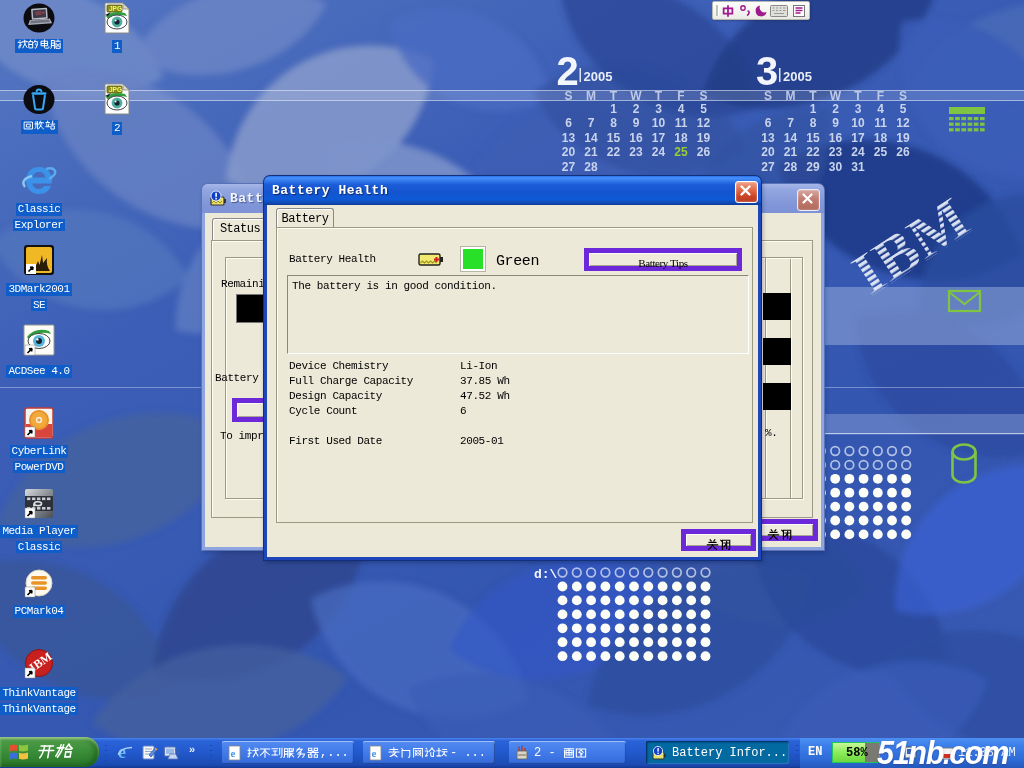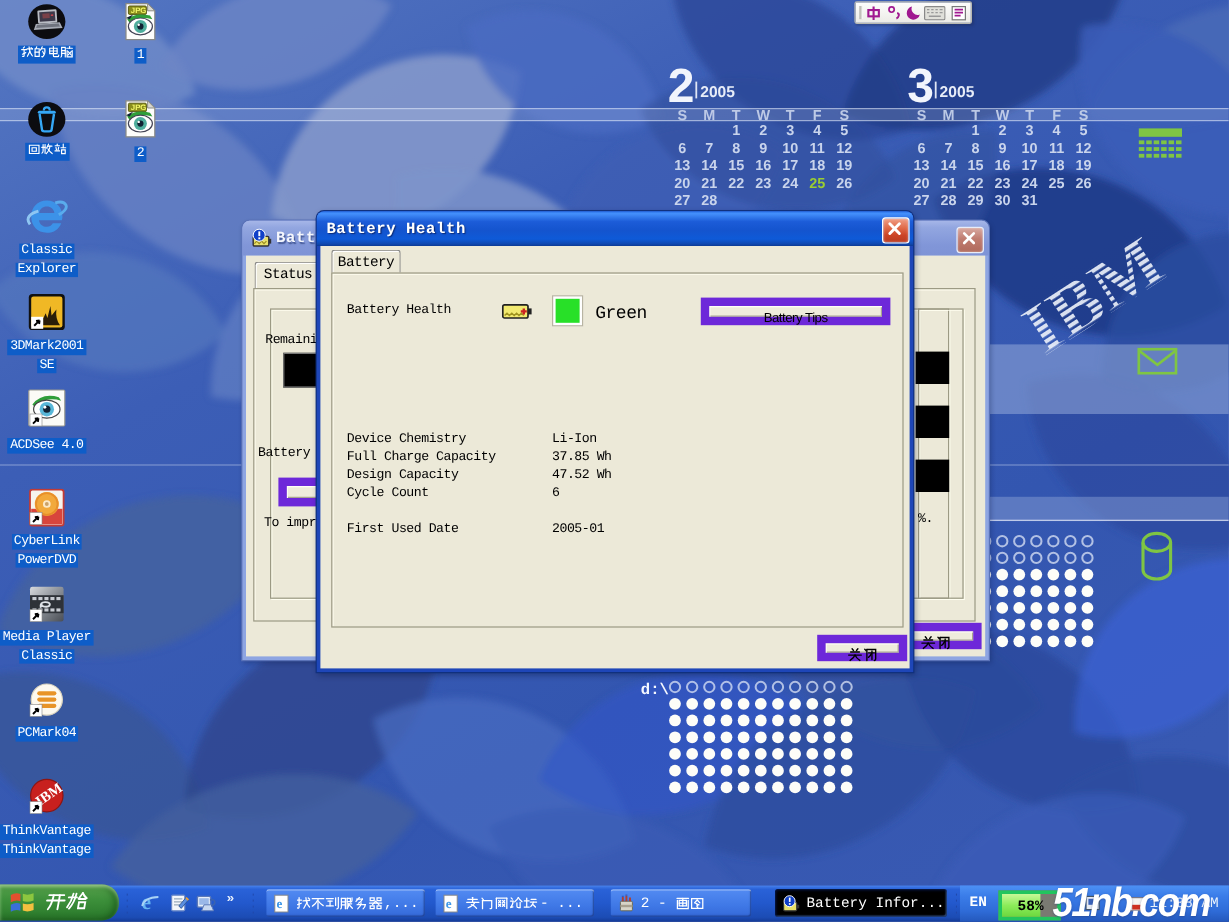--- a/index.html
+++ b/index.html
@@ -3,23 +3,23 @@
 <meta charset="utf-8">
 <style>
 html,body{margin:0;padding:0;width:1024px;height:768px;overflow:hidden;
   font-family:"Liberation Sans",sans-serif;}
 #screen{position:absolute;left:0;top:0;width:1024px;height:768px;background:#3a5cb8;overflow:hidden;}
 .abs{position:absolute;}
 .mono{font-family:"Liberation Mono",monospace;}
 
 .dlg{position:absolute;box-sizing:border-box;}
 .dlg .body{position:absolute;box-sizing:border-box;background:#ece9d8;}
-.btn3d{position:absolute;box-sizing:border-box;background:#efecdc;border:7px solid #6d28d9;
+.btn3d{position:absolute;box-sizing:border-box;background:#efecdc;border:5px solid #6d28d9;
   box-shadow:inset 1px 1px 0 #fffef6, inset -1px -1px 0 #a8a590;
-  font-family:Liberation Sans, sans-serif;color:#000;text-align:center;}
+  font-family:Liberation Serif, serif;color:#000;text-align:center;}
 .sunken{box-sizing:border-box;border-top:1px solid #8a887a;border-left:1px solid #8a887a;
   border-bottom:1px solid #fff;border-right:1px solid #fff;background:#ece9d8;}
 .etched{box-sizing:border-box;border:1px solid #9c9a84;box-shadow:inset 1px 1px 0 #fffef0, 1px 1px 0 #fffef0;}
 .lbl{position:absolute;font-family:"Liberation Mono",monospace;color:#000;letter-spacing:-0.4px;white-space:pre;}
 .dlabel{display:inline-block;background:#0e5dc8;color:#fff;font-family:"Liberation Mono",monospace;
   font-size:11px;line-height:12.5px;padding:0 2px;letter-spacing:-0.5px;white-space:pre;}
 
 #taskbar{position:absolute;left:0;top:738px;width:1024px;height:30px;
   background:linear-gradient(#4a84ee 0%,#3a74e4 4%,#2a62d8 10%,#2258cc 50%,#1c4cb4 88%,#163f9e 97%,#12368c 100%);}
 .tbtn{position:absolute;top:741px;height:23px;border-radius:2px;box-sizing:border-box;
@@ -809,20 +809,23 @@
             <rect x="1" y="2" width="21" height="11" rx="1.5" fill="#f2ea70" stroke="#222" stroke-width="1.4"></rect>
             <rect x="22" y="5" width="3" height="5" fill="#222"></rect>
             <path d="M2.5,11 l2,-2 l2,2 l2,-2 l2,2 l2,-2 l2,2 l2,-2 l2,2" stroke="#a09420" stroke-width="1.2" fill="none"></path>
             <path d="M16,7.5 h5 M18.5,5 v5" stroke="#cc2222" stroke-width="2"></path>
           </svg>
 <div class="abs" style="left:193px;top:41px;width:24px;height:24px;background:#fff;border:1px solid #b8b4a2">
             <div class="abs" style="left:2px;top:2px;width:20px;height:20px;background:#28e028"></div>
           </div>
 <div class="lbl" style="left:229px;top:48px;font-size:15px">Green</div>
 <div class="btn3d" style="left:317px;top:43px;width:158px;height:23px;font-size:11px;line-height:21px;letter-spacing:-0.4px">Battery Tips</div>
+<div class="sunken abs" style="left:20px;top:70px;width:462px;height:79px;">
+            <div class="lbl" style="left:4px;top:4px;font-size:11px">The battery is in good condition.</div>
+          </div>
 <div class="lbl" style="left:22px;top:155px;font-size:11px">Device Chemistry</div>
 <div class="lbl" style="left:193px;top:155px;font-size:11px">Li-Ion</div>
 <div class="lbl" style="left:22px;top:170px;font-size:11px">Full Charge Capacity</div>
 <div class="lbl" style="left:193px;top:170px;font-size:11px">37.85 Wh</div>
 <div class="lbl" style="left:22px;top:185px;font-size:11px">Design Capacity</div>
 <div class="lbl" style="left:193px;top:185px;font-size:11px">47.52 Wh</div>
 <div class="lbl" style="left:22px;top:200px;font-size:11px">Cycle Count</div>
 <div class="lbl" style="left:193px;top:200px;font-size:11px">6</div>
 <div class="lbl" style="left:22px;top:230px;font-size:11px">First Used Date</div>
 <div class="lbl" style="left:193px;top:230px;font-size:11px">2005-01</div>
@@ -927,33 +930,33 @@
           <rect x="3" y="9" width="10" height="2" fill="#a8a090"></rect>
         </svg>
         <span>2&nbsp;-&nbsp;</span>
         <svg width="12" height="12" viewBox="0 0 16 16" style="display:inline-block;vertical-align:-2px;color:#fff">
           <use href="#g-hua"></use>
         </svg>
         <svg width="12" height="12" viewBox="0 0 16 16" style="display:inline-block;vertical-align:-2px;color:#fff">
           <use href="#g-tu"></use>
         </svg>
       </div>
-<div class="tbtn" style="left:646px;width:143px;background:#000000;box-shadow:inset 1px 1px 2px rgba(5,20,70,.8), inset -1px -1px 1px rgba(90,140,230,.5);">
+<div class="tbtn" style="left:646px;width:143px;background:#0369a1;box-shadow:inset 1px 1px 2px rgba(5,20,70,.8), inset -1px -1px 1px rgba(90,140,230,.5);">
         <svg width="17" height="16" viewBox="0 0 17 16" style="flex:none;margin:0 4px 0 5px">
           <rect x="2" y="7" width="11" height="7" rx="1" fill="#e8e06a" stroke="#333" stroke-width="1"></rect>
           <rect x="13" y="9" width="2" height="3" fill="#333"></rect>
           <circle cx="7" cy="6" r="4.6" fill="#1040c8" stroke="#fff" stroke-width="0.8"></circle>
           <rect x="6.4" y="3" width="1.4" height="3.6" fill="#fff"></rect>
           <rect x="6.4" y="7.6" width="1.4" height="1.4" fill="#fff"></rect>
         </svg>
         <span>Battery Infor...</span>
       </div>
 <div class="abs" style="left:795px;top:743px;width:4px;height:20px;background-image:radial-gradient(circle 1.3px, #1e46a8 0%, #1e46a8 60%, transparent 61%);background-size:4px 5px;"></div>
 <div class="abs mono" style="left:808px;top:745px;font-size:12px;font-weight:bold;color:#fff">EN</div>
-<div class="abs" style="left:832px;top:742px;width:46px;height:19px;background:#7a7a72;border:3px solid #22c55e">
+<div class="abs" style="left:832px;top:742px;width:46px;height:19px;background:#7a7a72;border:1px solid #22c55e">
         <div class="abs" style="left:0;top:0;width:32px;height:19px;background:linear-gradient(#c8f898,#8cec5a 50%,#6cd83e)"></div>
         <div class="abs mono" style="left:13px;top:3px;font-size:12px;font-weight:bold;color:#000">58%</div>
       </div>
 <svg class="abs" style="left:904px;top:746px" width="13" height="13" viewBox="0 0 13 13">
         <rect x="1" y="1" width="11" height="11" fill="#e8ecf4" stroke="#456" stroke-width="1"></rect>
         <rect x="3" y="3" width="7" height="5" fill="#3a62b8"></rect>
       </svg>
 <svg class="abs" style="left:941px;top:747px" width="13" height="13" viewBox="0 0 13 13">
         <rect x="1" y="1" width="11" height="11" fill="#f4f4f2" stroke="#778" stroke-width="1"></rect>
         <rect x="2.5" y="7" width="8" height="4" fill="#d03020"></rect>

